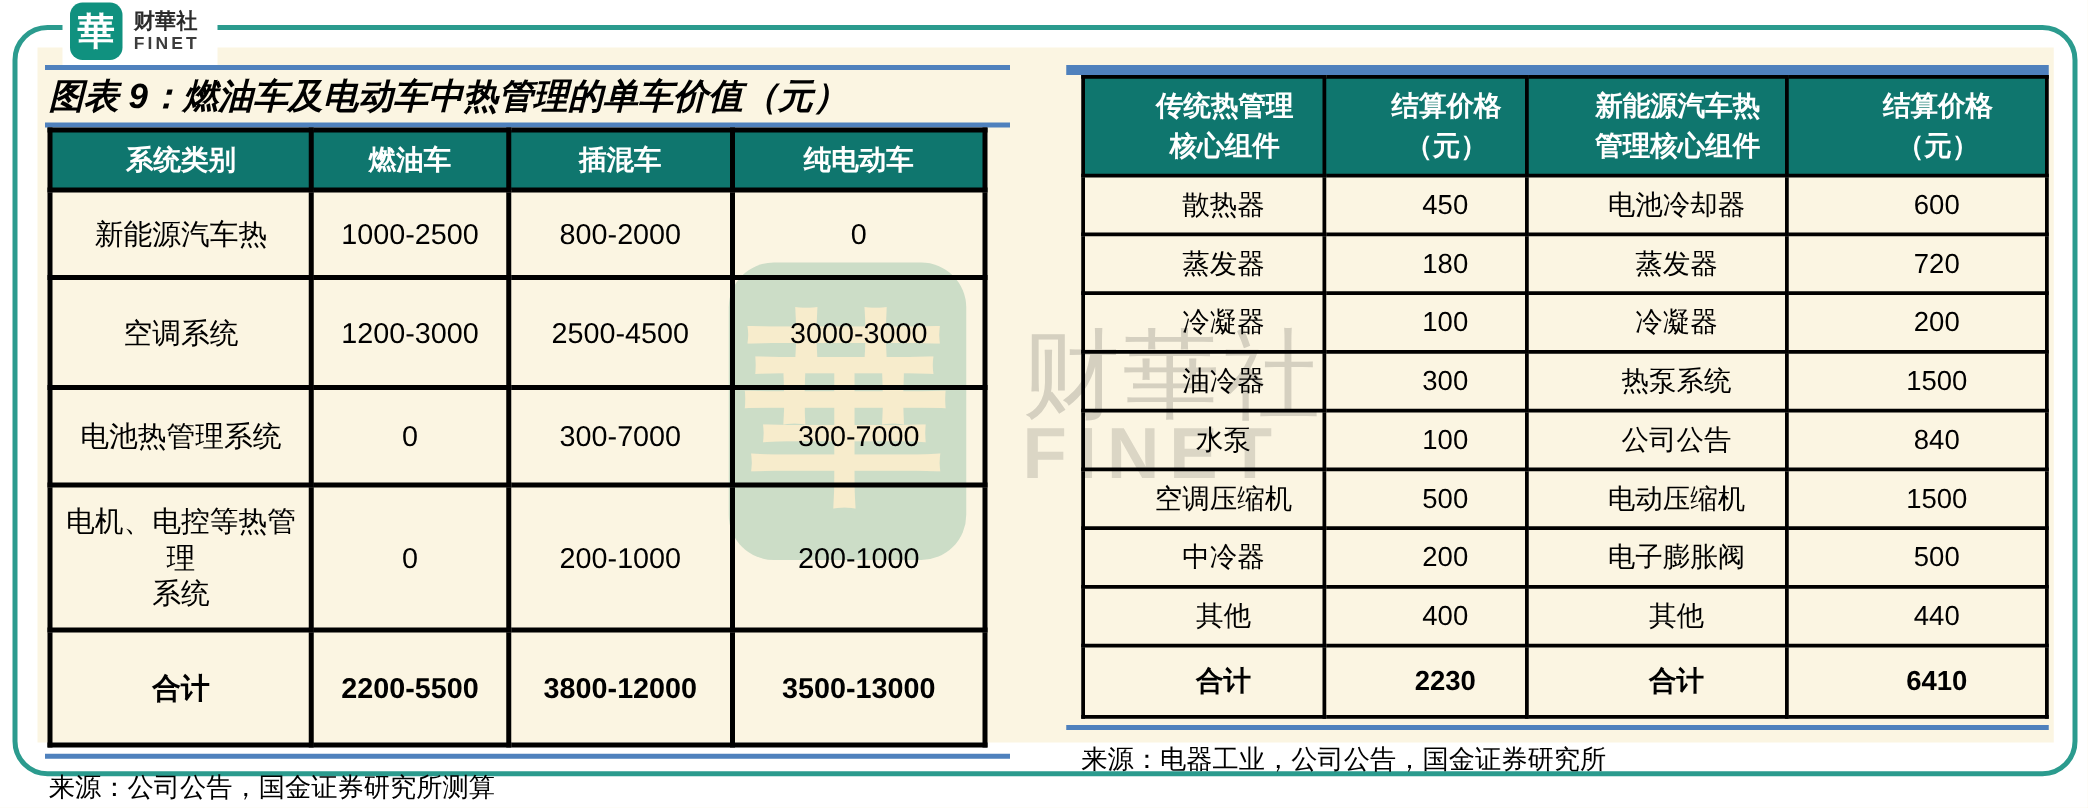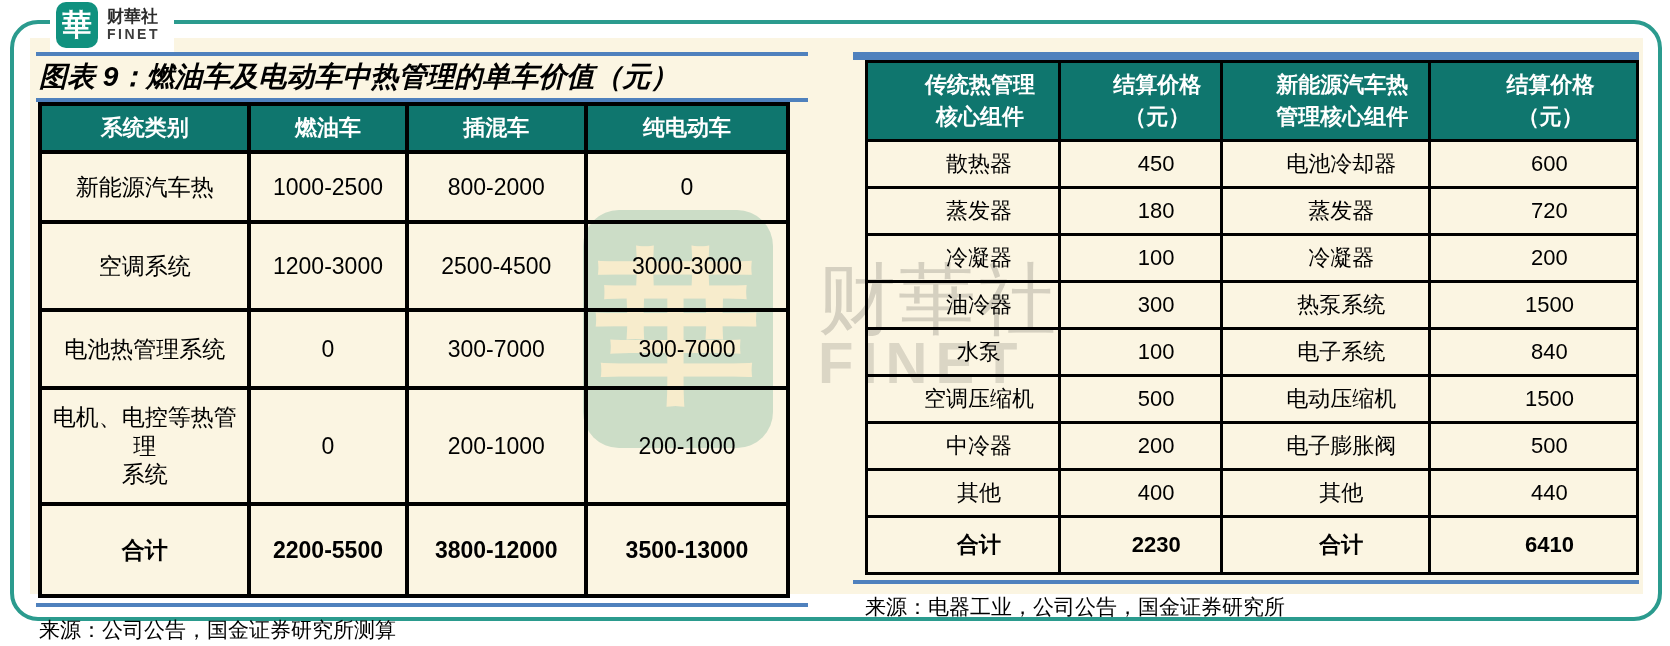--- a/index.html
+++ b/index.html
@@ -197,21 +197,21 @@
         </tr>
         <tr>
           <td>油冷器</td>
           <td>300</td>
           <td>热泵系统</td>
           <td>1500</td>
         </tr>
         <tr>
           <td>水泵</td>
           <td>100</td>
-          <td>电子系统</td>
+          <td>公司公告</td>
           <td>840</td>
         </tr>
         <tr>
           <td>空调压缩机</td>
           <td>500</td>
           <td>电动压缩机</td>
           <td>1500</td>
         </tr>
         <tr>
           <td>中冷器</td>

